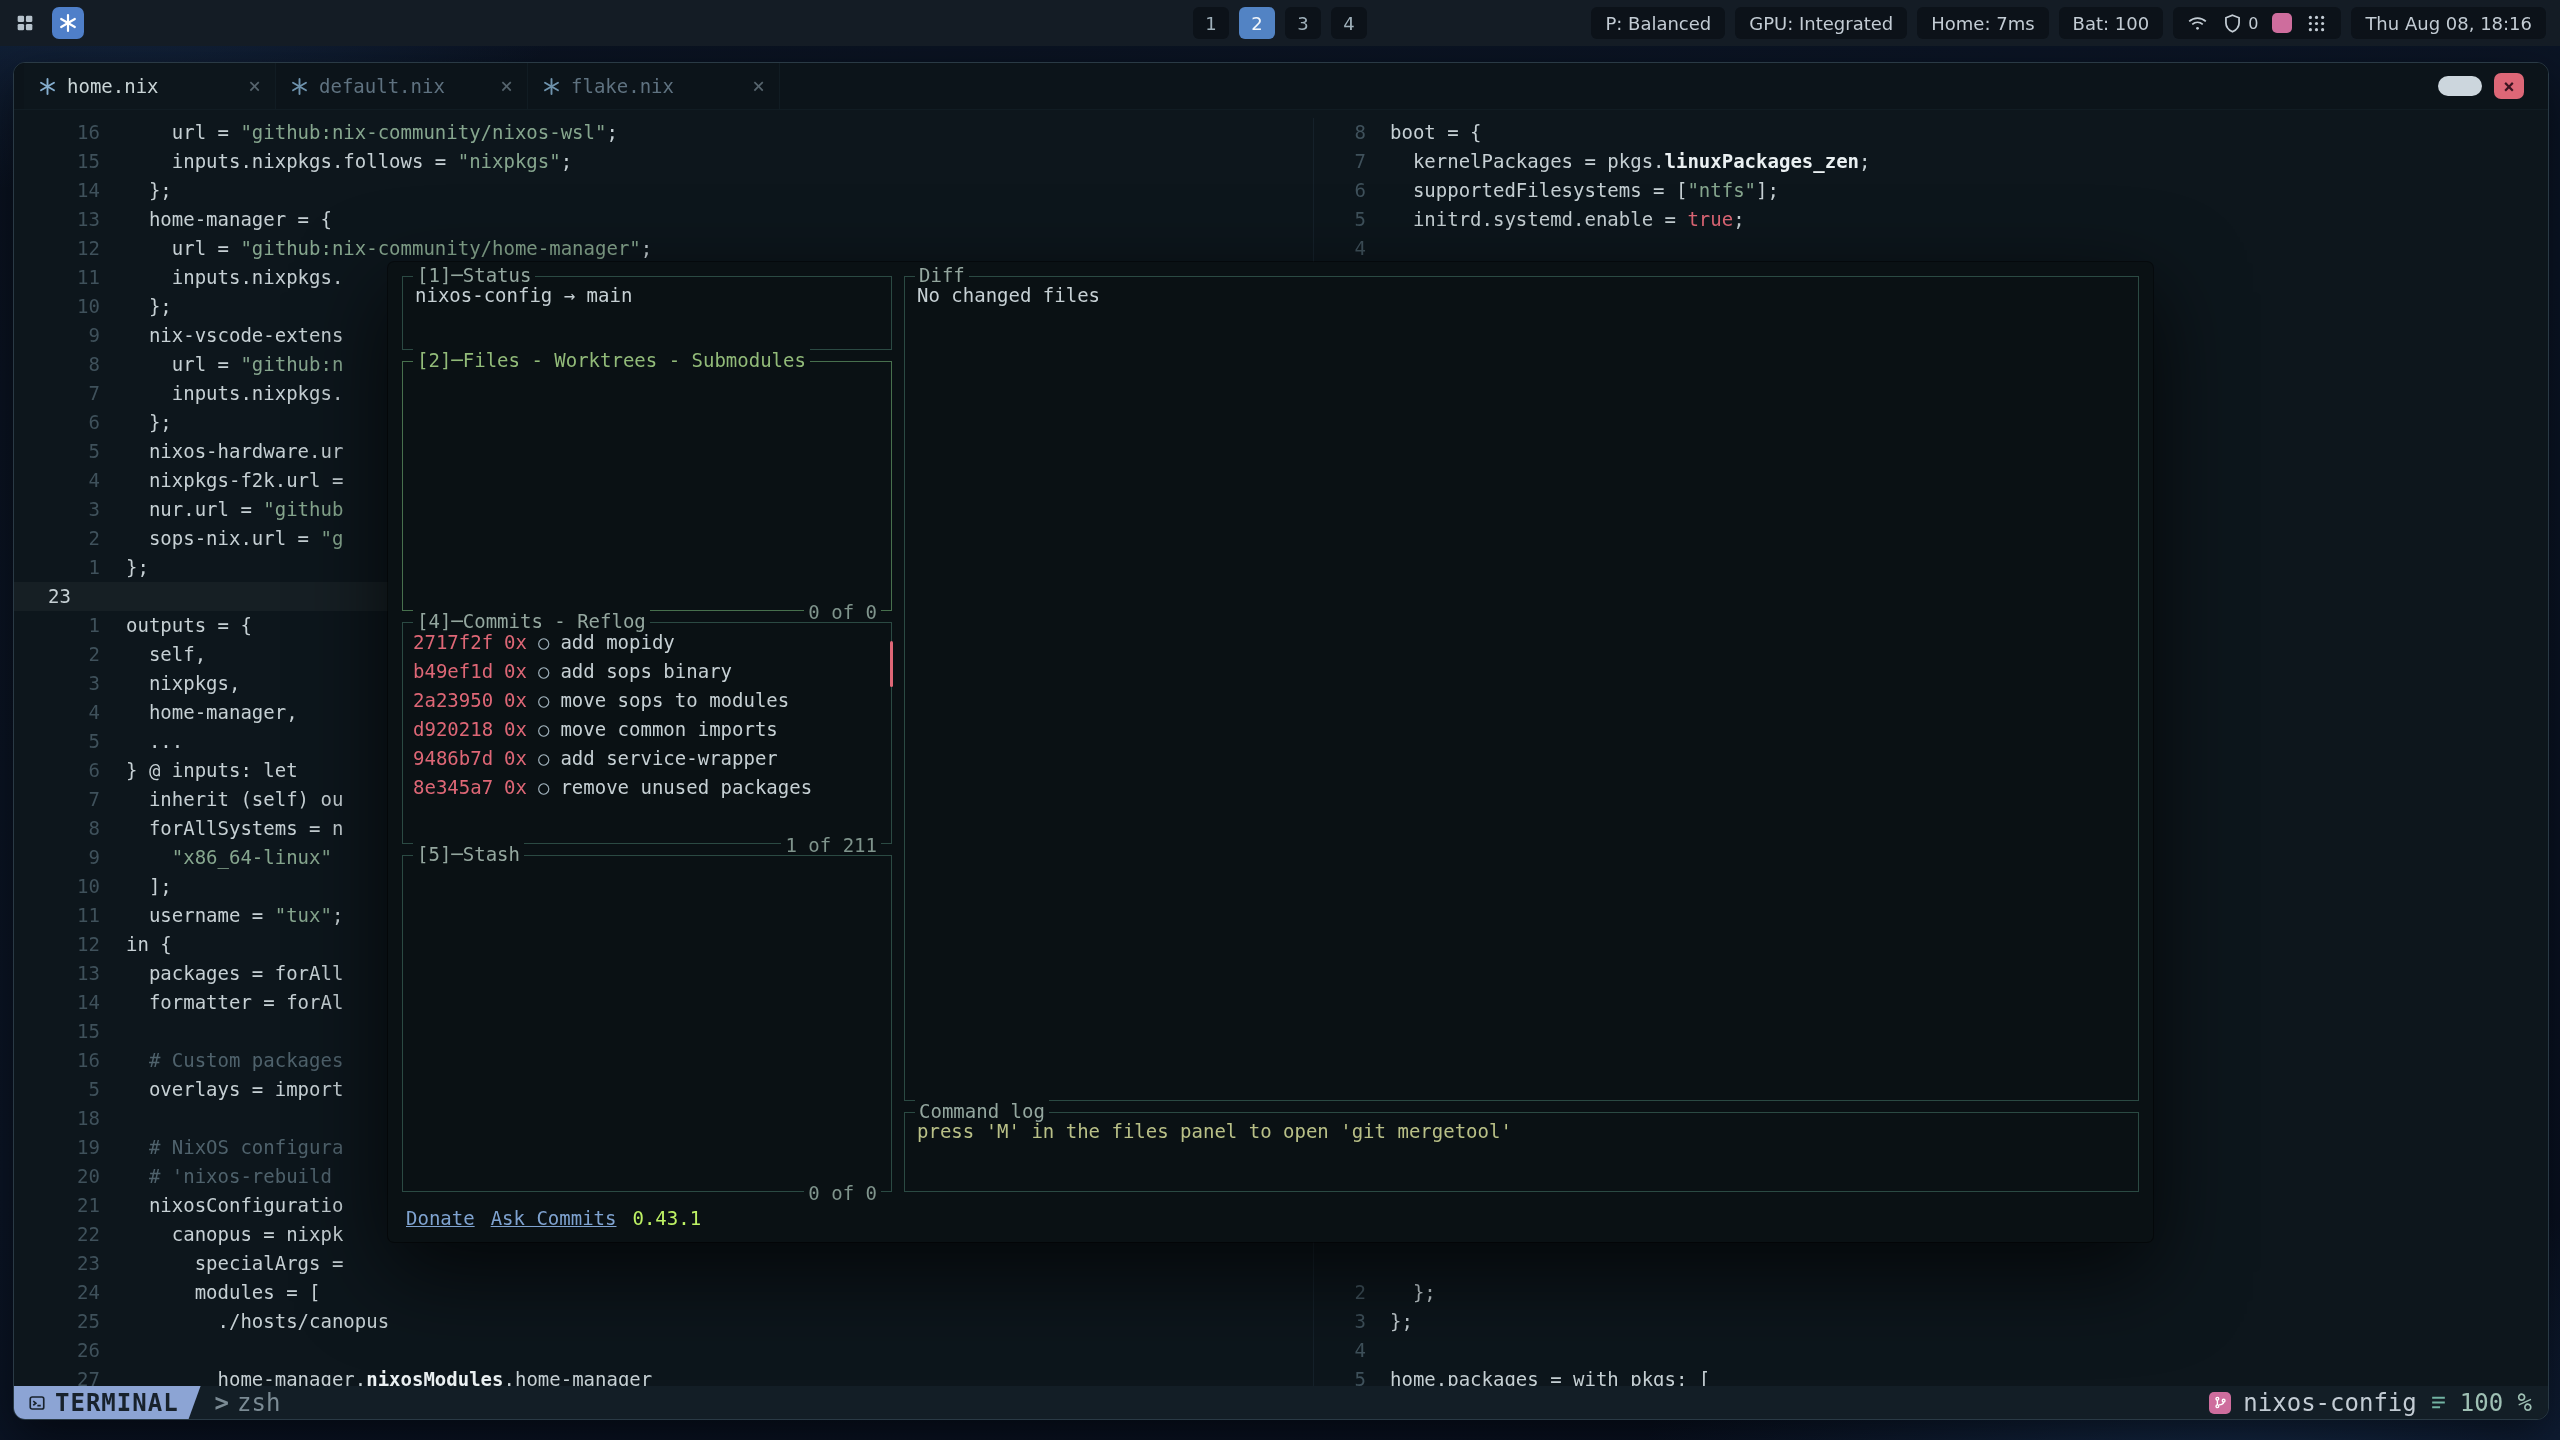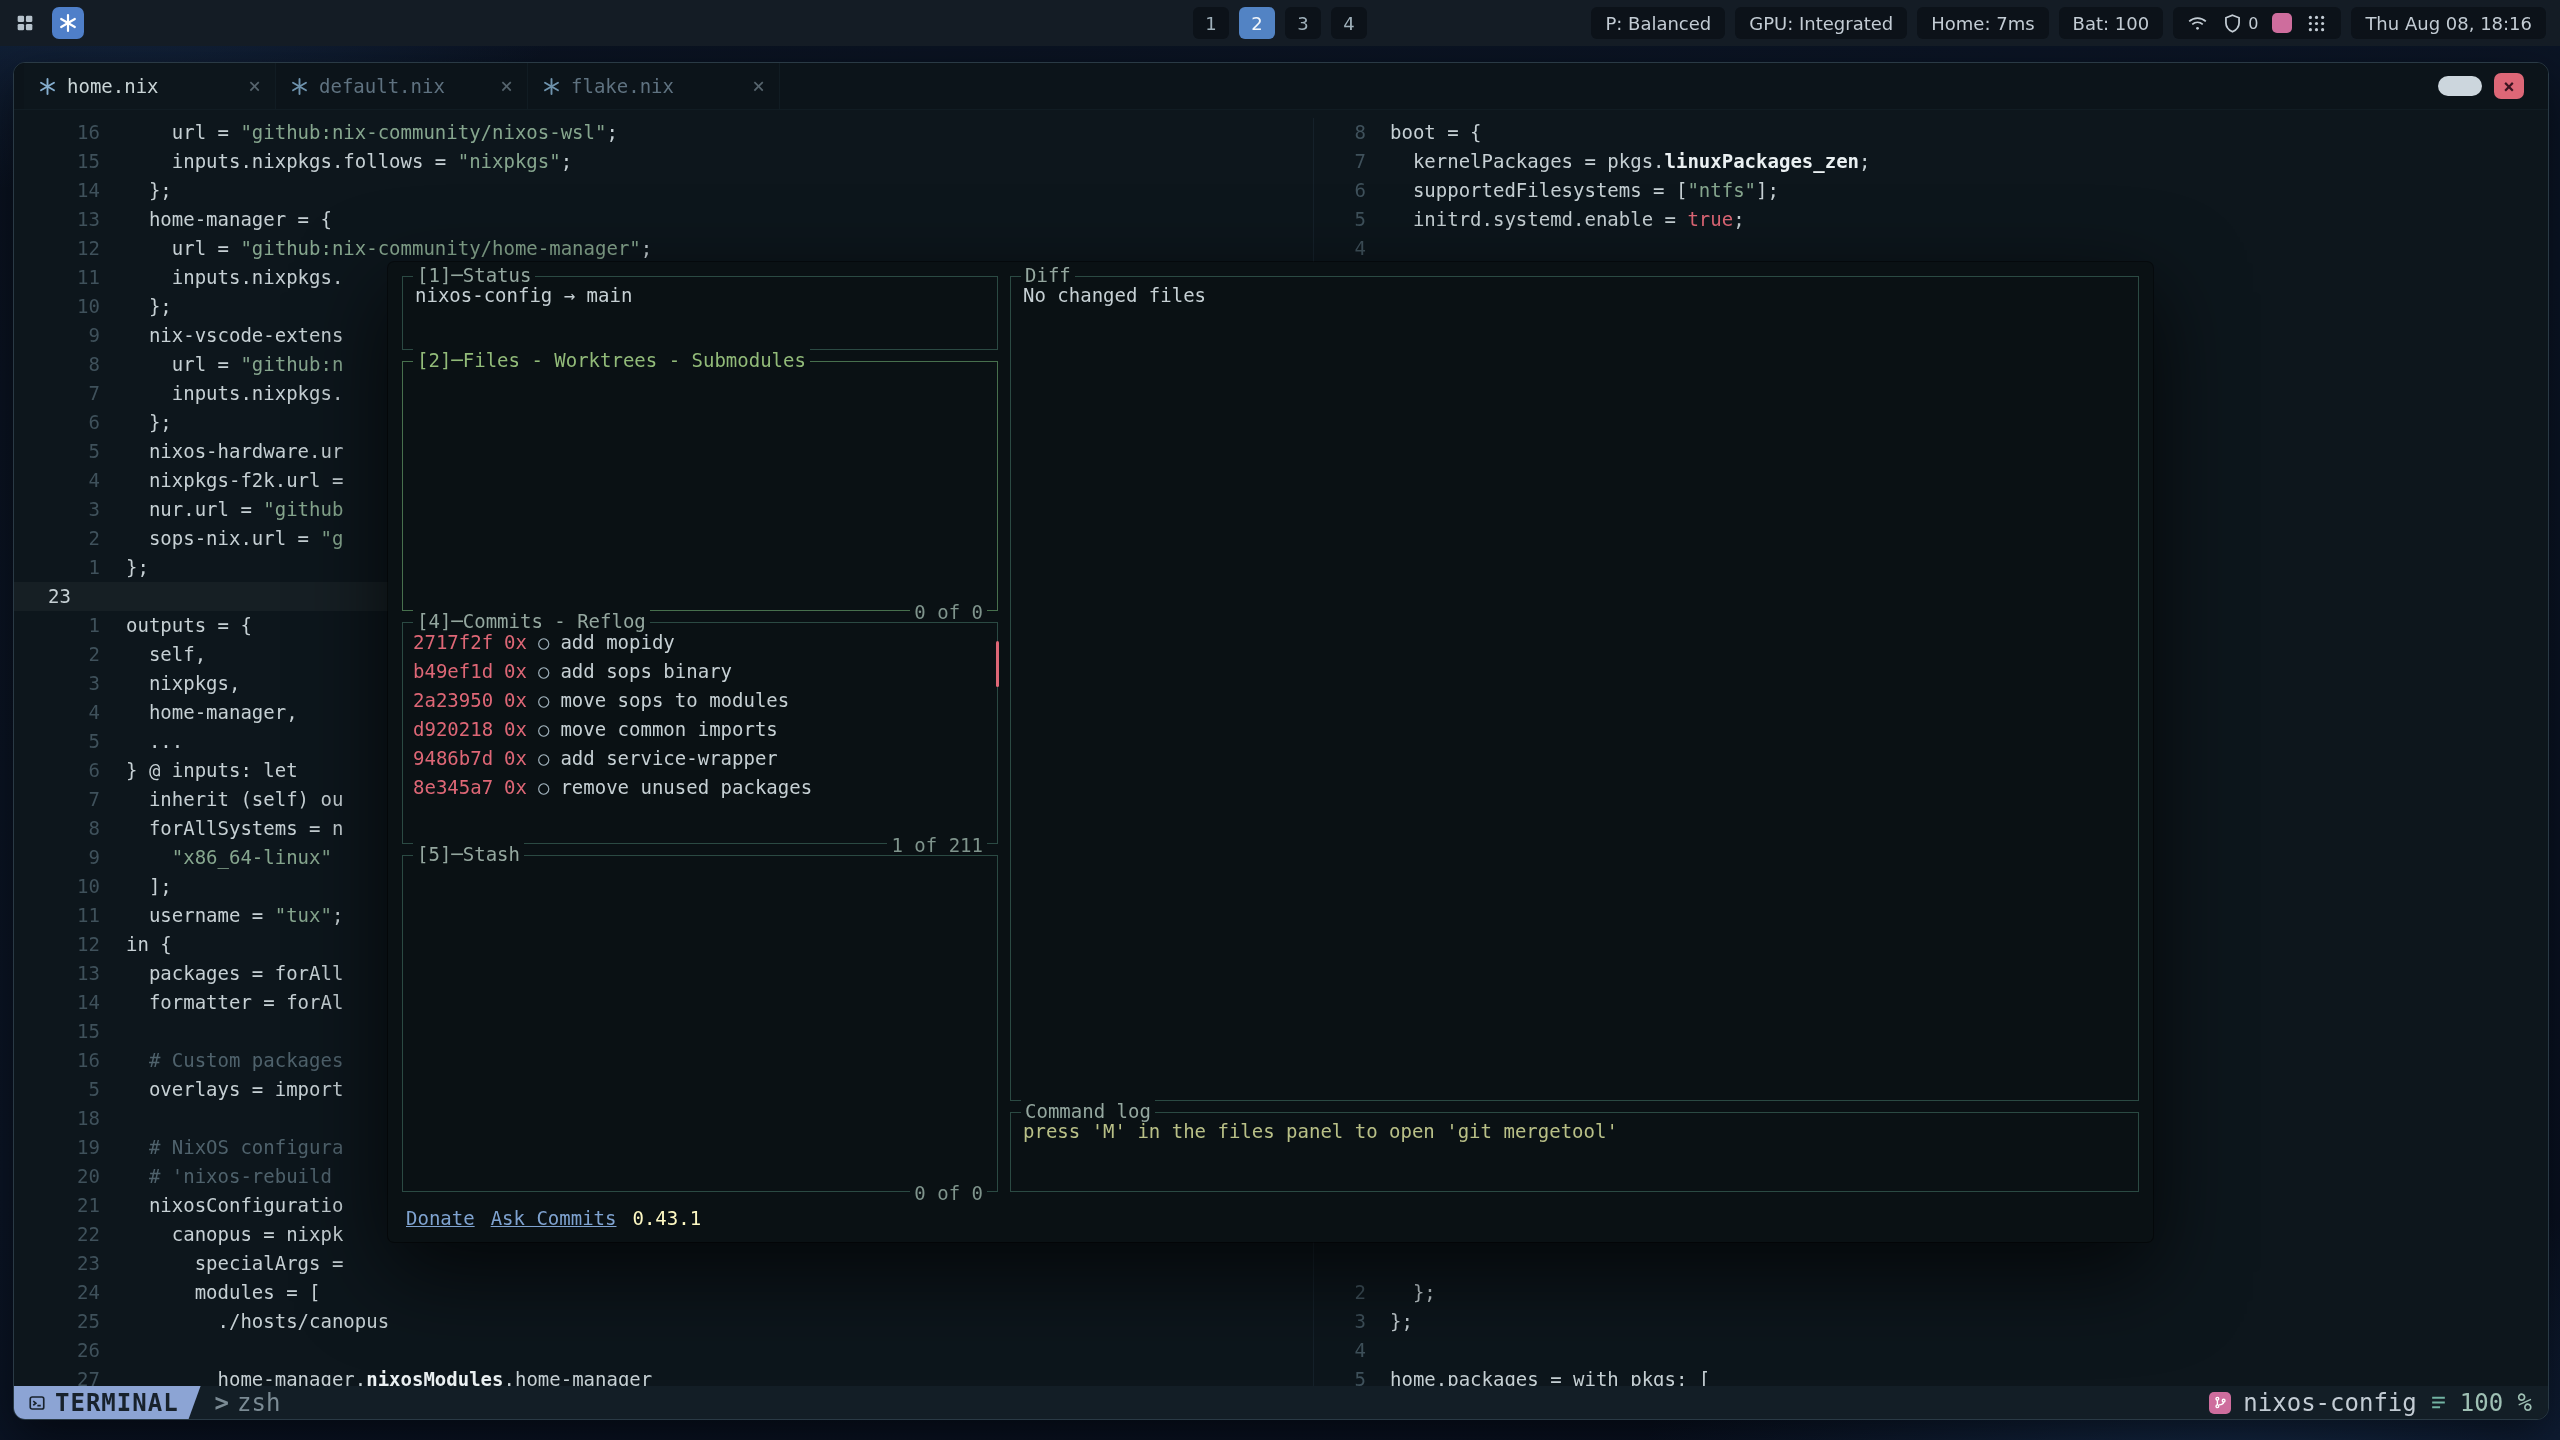--- a/index.html
+++ b/index.html
@@ -72,21 +72,21 @@
   .tk-r{color:#de6776;}
   .tk-c{color:#4f626c;}
   .tk-b{color:#eaf0f2;font-weight:bold;}
   .tk-g{color:#8fc08a;}
   
   .lazygit{position:absolute;left:374px;top:199px;width:1765px;height:980px;background:#0a1114;
     border-radius:6px;box-shadow:0 30px 90px rgba(0,0,0,0.7), 0 0 0 1px rgba(0,0,0,0.45);
     z-index:10;display:flex;flex-direction:column;padding:14px 14px 8px;box-sizing:border-box;
     font-size:19px;color:#c6d0d4;}
   .lg-main{flex:1;min-height:0;display:flex;gap:12px;}
-  .lg-left{width:596px;flex:none;display:flex;flex-direction:column;}
+  .lg-left{width:490px;flex:none;display:flex;flex-direction:column;}
   .lg-right{flex:1;display:flex;flex-direction:column;}
   .panel{position:relative;border:1px solid #2b4a43;box-sizing:border-box;}
   .lg-left .panel:not(:last-child){margin-bottom:11px;}
   #p-status{height:74px;}
   #p-files{height:250px;}
   #p-branches{height:250px;}
   #p-commits{height:222px;}
   #p-stash{flex:1;}
   #p-diff{flex:1;margin-bottom:11px;}
   #p-cmdlog{height:80px;}
@@ -102,21 +102,21 @@
   .c-flag{color:#de6776;margin-right:11px;}
   .c-graph{color:#9fb0ba;margin-right:11px;}
   .c-msg{color:#c6d0d4;}
   .c-scroll{position:absolute;right:-2px;top:18px;width:3px;height:46px;background:#de6776;border-radius:2px;}
   .cmdlog-text{color:#b9c087;}
   .lg-bottom{height:32px;margin-top:10px;flex:none;display:flex;align-items:center;
     justify-content:space-between;padding:0 4px;}
   #keybinds{white-space:pre;}
   .lg-links{display:flex;align-items:center;gap:16px;}
   .lg-link{color:#7fa3d0;text-decoration:underline;cursor:pointer;}
-  .lg-ver{color:#fef9c3;}
+  .lg-ver{color:#bef264;}
   
   .statusline{height:33px;flex:none;background:#131e26;display:flex;align-items:center;
     font-size:24px;position:relative;z-index:20;}
   .badge{height:100%;background:#8ca4d4;color:#18222c;display:flex;align-items:center;gap:9px;
     padding:0 22px 0 14px;font-weight:bold;letter-spacing:1px;
     clip-path:polygon(0 0,100% 0,calc(100% - 12px) 100%,0 100%);}
   .badge svg{width:18px;height:18px;}
   .shell{display:flex;align-items:center;gap:8px;color:#7b8b94;margin-left:14px;}
   .sp{font-weight:bold;}
   .sl-right{margin-left:auto;display:flex;align-items:center;gap:12px;padding-right:16px;color:#c3ccd4;}

